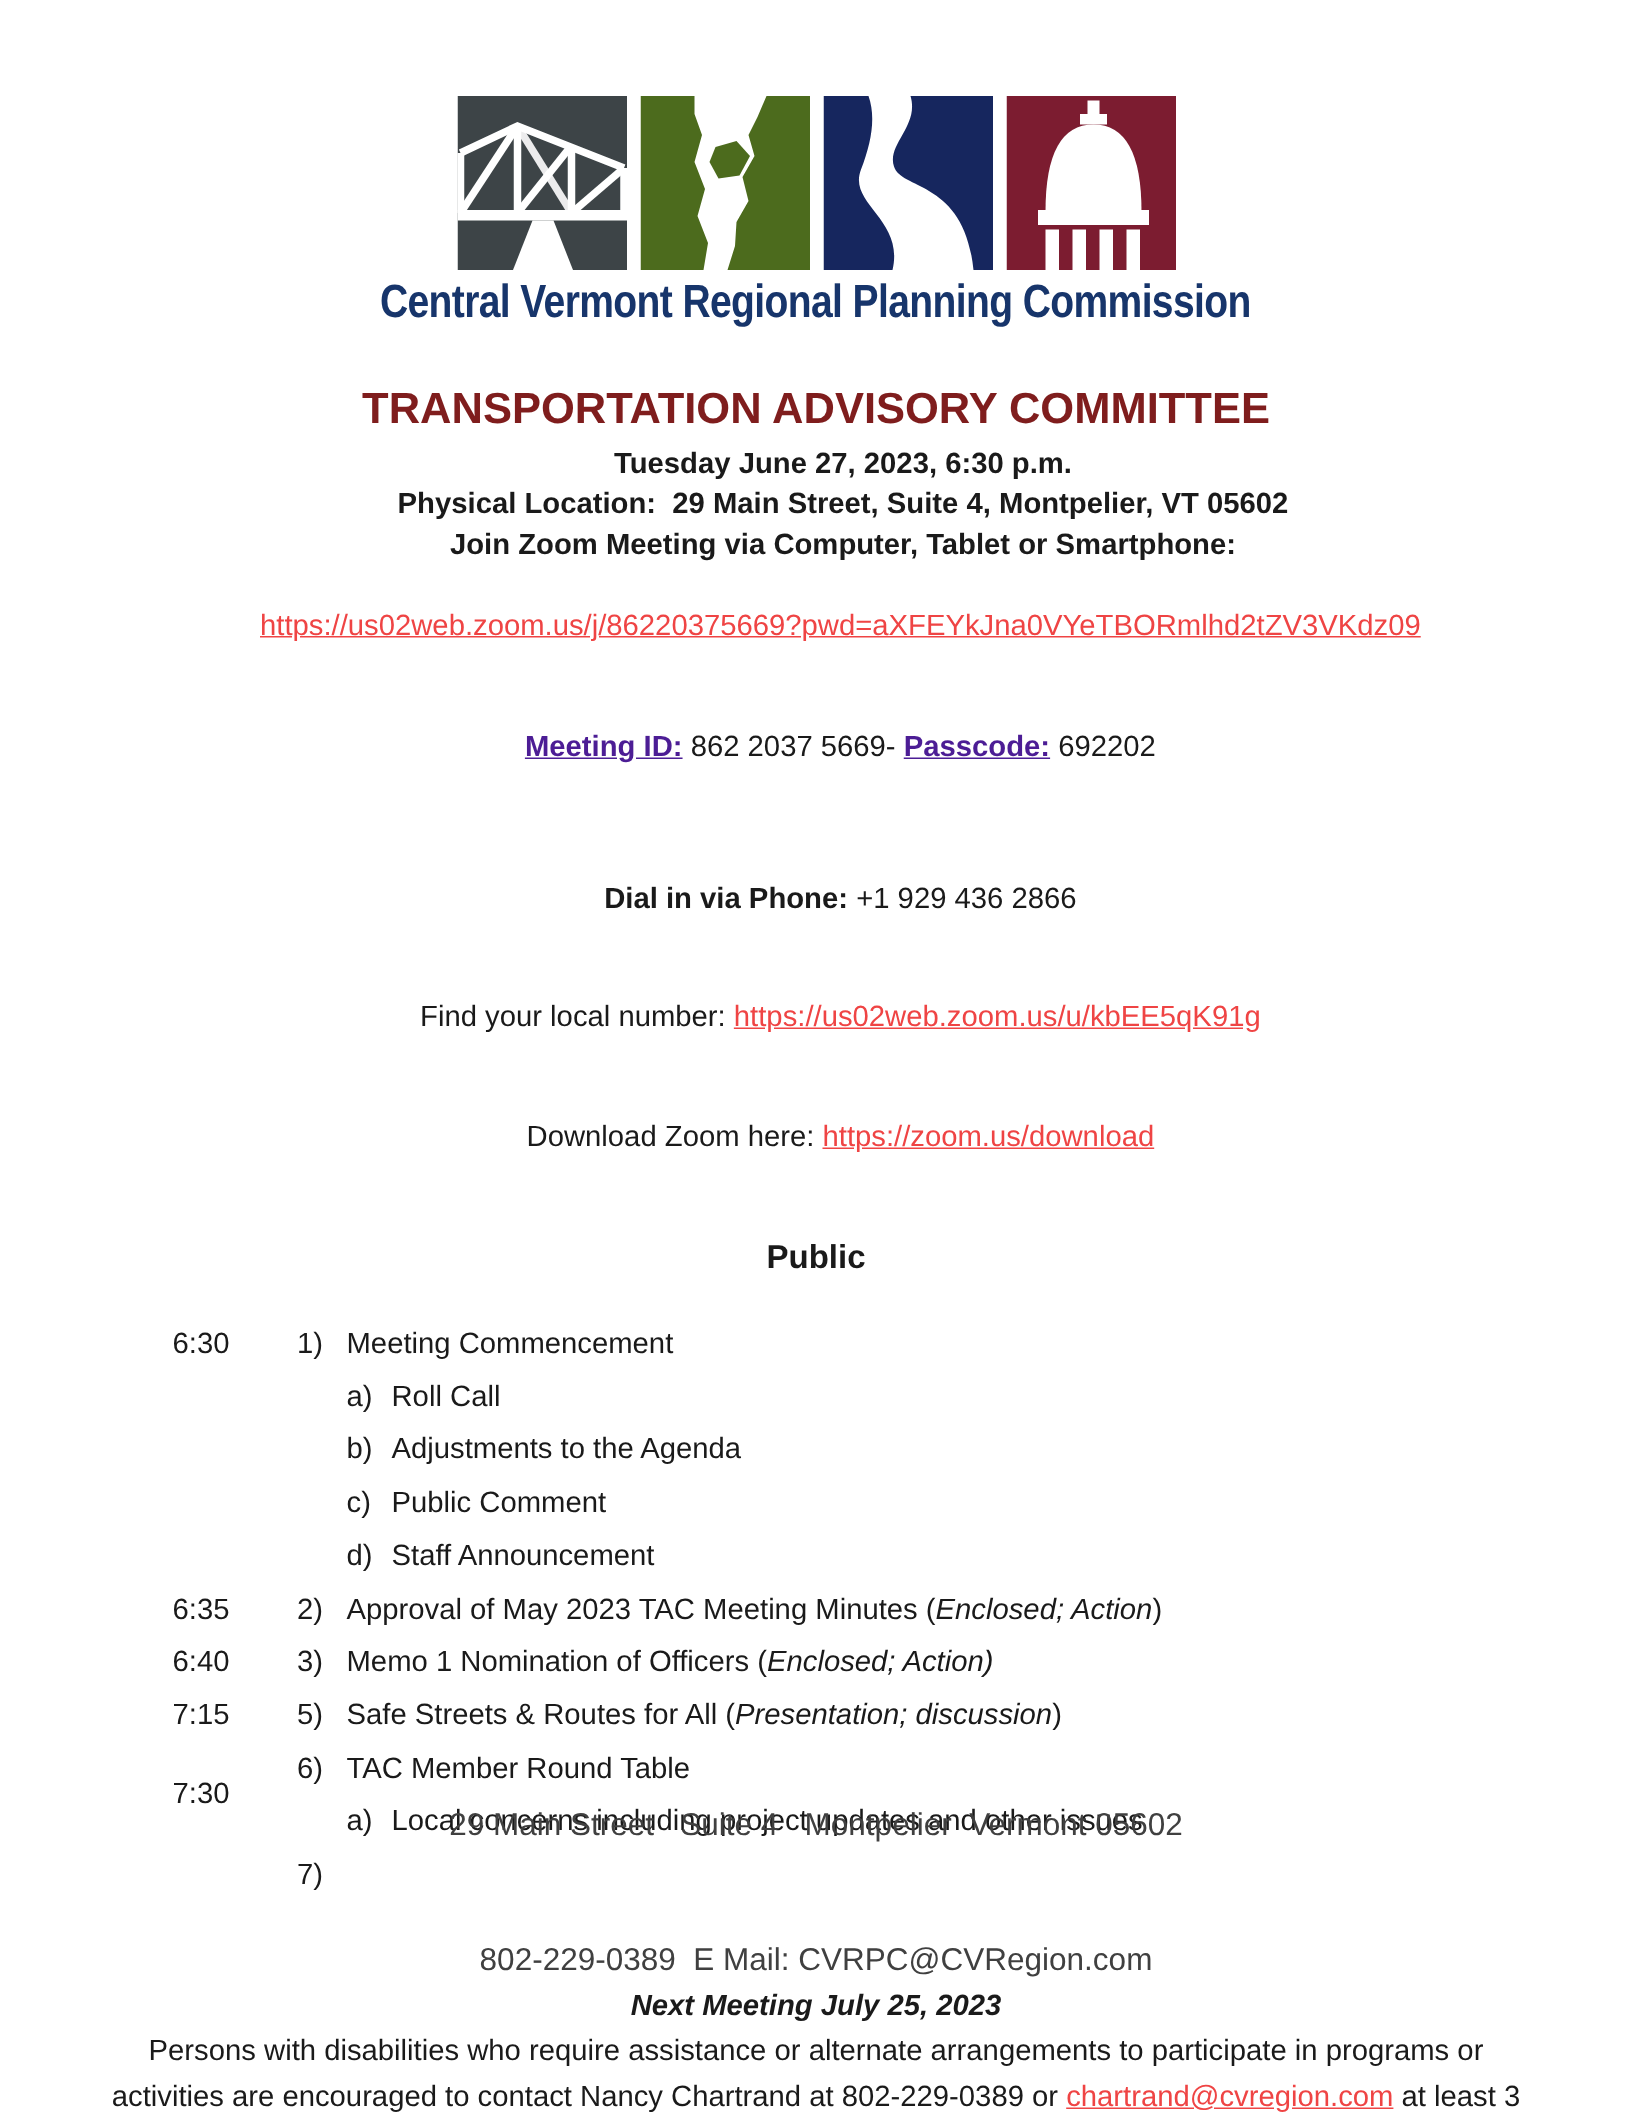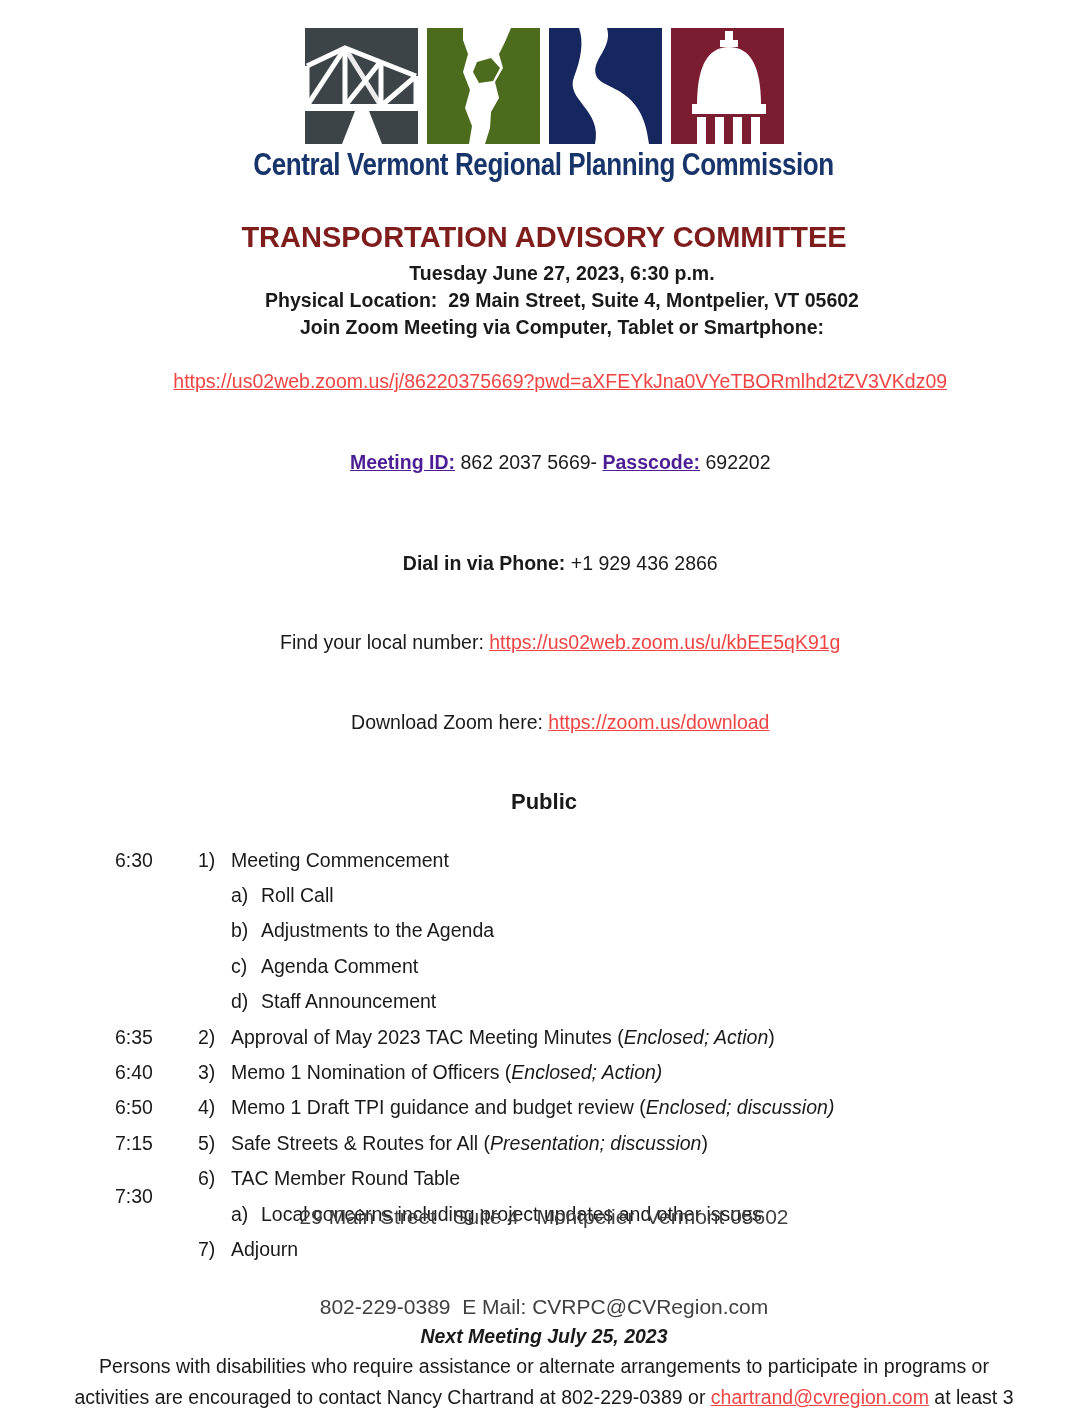--- a/index.html
+++ b/index.html
@@ -7,21 +7,21 @@
     width:1088px; height:1408px;
     background:#ffffff;
     font-family:"Liberation Sans", sans-serif;
     color:#1a1a1a;
     position:relative;
     overflow:hidden;
   }
   .page { width:1088px; height:1408px; position:relative; }
 
   
-  .logo-block { padding-top:28px; text-align:center; }
+  .logo-block { padding-top:64px; text-align:center; }
   .logo-tiles { display:inline-flex; gap:9px; height:116px; vertical-align:top; }
   .logo-tiles svg { display:block; }
   .wordmark-wrap { text-align:center; margin-top:3px; }
   .wordmark {
     display:inline-block;
     font-weight:bold;
     font-size:31px;
     letter-spacing:-0.5px;
     color:#17356b;
     transform:scaleX(0.84);
@@ -198,45 +198,40 @@
       <span>Roll Call</span>
     </div>
     <div class="agenda-sub-row">
       <span></span>
       <span>b)</span>
       <span>Adjustments to the Agenda</span>
     </div>
     <div class="agenda-sub-row">
       <span></span>
       <span>c)</span>
-      <span>Agenda Comment</span>
+      <span>Public Comment</span>
     </div>
     <div class="agenda-sub-row">
       <span></span>
       <span>d)</span>
       <span>Staff Announcement</span>
     </div>
 
     <div class="agenda-row">
       <span>6:35</span>
       <span>2)</span>
       <span><span>Approval of May 2023 TAC Meeting Minutes (</span><span class="it">Enclosed; Action</span><span>)</span></span>
     </div>
 
     <div class="agenda-row">
       <span>6:40</span>
       <span>3)</span>
       <span><span>Memo 1 Nomination of Officers (</span><span class="it">Enclosed; Action)</span><span></span></span>
     </div>
 
-    <div class="agenda-row">
-      <span>6:50</span>
-      <span>4)</span>
-      <span><span>Memo 1 Draft TPI guidance and budget review (</span><span class="it">Enclosed; discussion)</span><span></span></span>
-    </div>
 
     <div class="agenda-row">
       <span>7:15</span>
       <span>5)</span>
       <span><span>Safe Streets &amp; Routes for All (</span><span class="it">Presentation; discussion</span><span>)</span></span>
     </div>
 
     <div class="agenda-group">
       <div class="group-time">7:30</div>
       <div class="group-rows">
@@ -248,21 +243,20 @@
           <span></span>
           <span>a)</span>
           <span>Local concerns including project updates and other issues</span>
         </div>
       </div>
     </div>
 
     <div class="agenda-row">
       <span></span>
       <span>7)</span>
-      <span>Adjourn</span>
     </div>
 
   </div>
 
   <div class="next-meeting">Next Meeting July 25, 2023</div>
 
   <div class="accessibility">
     <span>Persons with disabilities who require assistance or alternate arrangements to participate in programs or activities are encouraged to contact Nancy Chartrand at 802-229-0389 or </span><a class="doclink">chartrand@cvregion.com</a><span> at least 3 business days prior to the meeting for which services are requested.</span>
   </div>
 

